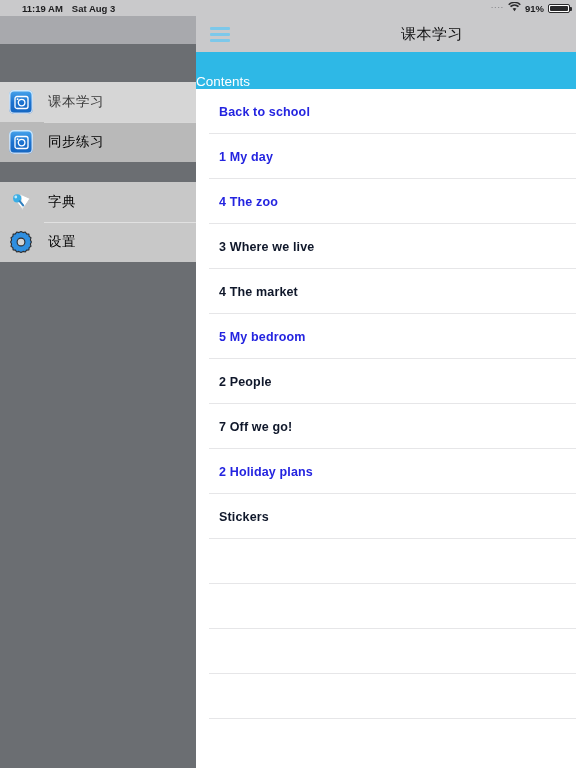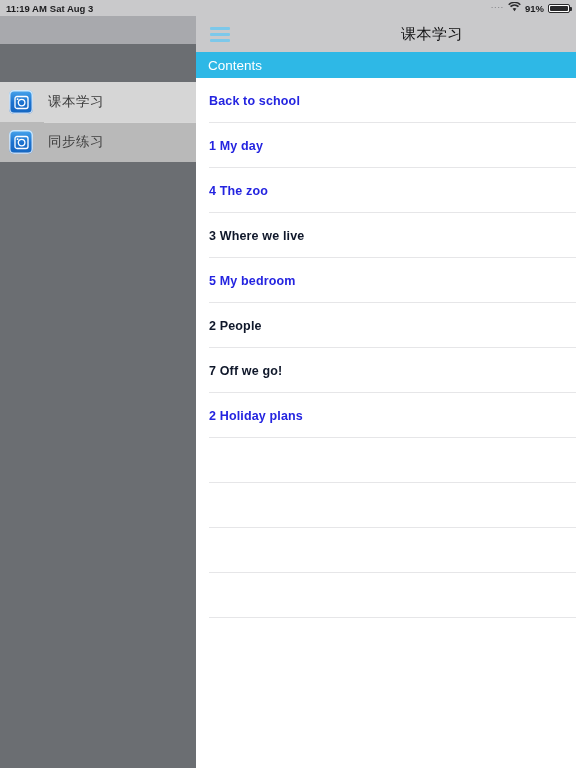--- a/index.html
+++ b/index.html
@@ -30,21 +30,21 @@
     background: #c9c9cb;
     display: flex;
     align-items: center;
     font-size: 9.5px;
     font-weight: bold;
     color: #1c1c1e;
     box-sizing: border-box;
     padding: 0 6px;
     z-index: 30;
   }
-  .sb-left { display: flex; align-items: center; gap: 3px; }
+  .sb-left { display: flex; align-items: center; gap: 9px; margin-left: 16px; }
   .sb-right { margin-left: auto; display: flex; align-items: center; gap: 4px; }
   .sb-dots {
     font-size: 8px;
     letter-spacing: 1px;
     color: #8e8e92;
     line-height: 1;
     position: relative;
     top: -2px;
   }
   .wifi-icon { display: block; }
@@ -121,21 +121,21 @@
   .sb-icon {
     width: 26px; height: 26px;
     flex: 0 0 26px;
     margin-right: 14px;
     display: flex;
     align-items: center;
     justify-content: center;
   }
   .sb-label {
     font-size: 13.5px;
-    color: #404040;
+    color: #000000;
     font-family: "DejaVu Sans", "Liberation Sans", sans-serif;
     letter-spacing: 0.5px;
   }
   .sb-row.selected .sb-label { color: #3a3a3a; }
 
   
   .icon-bookapp {
     width: 24px; height: 24px;
     border-radius: 5px;
     background: linear-gradient(180deg, #4aa8ee 0%, #1b72cf 52%, #1565c0 100%);
@@ -184,37 +184,37 @@
     font-size: 15px;
     color: #111113;
     font-family: "DejaVu Sans", "Liberation Sans", sans-serif;
     letter-spacing: 0.5px;
     pointer-events: none;
   }
   
   .nav-title { padding-left: 92px; }
 
   .section-header {
-    height: 26px;
+    height: 37px;
     background: #2eb8e6;
     display: flex;
-    align-items: center;
-    padding-left: 12px;
+    align-items: flex-end;
+    padding-left: 0;
     box-sizing: border-box;
     color: #ffffff;
     font-size: 13.5px;
   }
 
   .list { background: #ffffff; }
   .list-row {
     position: relative;
     height: 45px;
     display: flex;
     align-items: center;
-    padding-left: 13px;
+    padding-left: 23px;
     box-sizing: border-box;
     background: #ffffff;
   }
   .list-row::after {
     content: "";
     position: absolute;
     left: 13px; right: 0; bottom: 0;
     height: 1px;
     background: #e6e6e8;
   }
@@ -285,20 +285,43 @@
               <circle cx="3.6" cy="4.2" r="0.9" fill="#ffffff"></circle>
             </svg>
           </span>
         </span>
         <span class="sb-label">同步练习</span>
       </div>
     </div>
 
     <div class="sb-gap" style="top:146px; height:20px;"></div>
 
+    <div class="sb-group" style="top:166px;">
+      <div class="sb-row light">
+        <span class="sb-icon">
+          <svg width="24" height="22" viewBox="0 0 24 22">
+            <path d="M4 6 L12 3.5 L21 7.5 L13.5 18.5 Z" fill="#ffffff" stroke="#c6c6c6" stroke-width="0.9"></path>
+            <path d="M12 3.5 L13.5 18.5" fill="none" stroke="#dcdcdc" stroke-width="0.8"></path>
+            <circle cx="8.2" cy="7.4" r="4.1" fill="#39aee6"></circle>
+            <circle cx="6.8" cy="6" r="1.4" fill="#bfe9fa"></circle>
+            <path d="M10.6 10.2 L14.2 14.4" stroke="#2f7fbf" stroke-width="2" stroke-linecap="round"></path>
+          </svg>
+        </span>
+        <span class="sb-label">字典</span>
+      </div>
+      <div class="sb-row light">
+        <span class="sb-icon">
+          <svg width="24" height="24" viewBox="0 0 24 24">
+            <path d="M12 1.6 l2.1 1.0 2.2 -0.6 1.3 1.9 2.3 0.2 0.2 2.3 1.9 1.3 -0.6 2.2 1.0 2.1 -1.0 2.1 0.6 2.2 -1.9 1.3 -0.2 2.3 -2.3 0.2 -1.3 1.9 -2.2 -0.6 -2.1 1.0 -2.1 -1.0 -2.2 0.6 -1.3 -1.9 -2.3 -0.2 -0.2 -2.3 -1.9 -1.3 0.6 -2.2 -1.0 -2.1 1.0 -2.1 -0.6 -2.2 1.9 -1.3 0.2 -2.3 2.3 -0.2 1.3 -1.9 2.2 0.6 z" fill="#2f8fe0" stroke="#2c2c2e" stroke-width="1.1" stroke-linejoin="round"></path>
+            <circle cx="12" cy="12" r="3.9" fill="#d5d5d5" stroke="#2c2c2e" stroke-width="1.1"></circle>
+          </svg>
+        </span>
+        <span class="sb-label">设置</span>
+      </div>
+    </div>
   </div>
 
   <div class="panel">
 
     <div class="navbar">
       <div class="hamburger">
         <span></span>
           <span></span>
           <span></span>
       </div>
@@ -316,30 +339,36 @@
       <div class="list-row">
         <span class="row-label blue">1 My day</span>
       </div>
       <div class="list-row">
         <span class="row-label blue">4 The zoo</span>
       </div>
       <div class="list-row">
         <span class="row-label">3 Where we live</span>
       </div>
       <div class="list-row">
+        <span class="row-label">4 The market</span>
+      </div>
+      <div class="list-row">
         <span class="row-label blue">5 My bedroom</span>
       </div>
       <div class="list-row">
         <span class="row-label">2 People</span>
       </div>
       <div class="list-row">
         <span class="row-label">7 Off we go!</span>
       </div>
       <div class="list-row">
         <span class="row-label blue">2 Holiday plans</span>
+      </div>
+      <div class="list-row">
+        <span class="row-label">Stickers</span>
       </div>
       <div class="list-row empty">
         <span class="row-label"></span>
       </div>
       <div class="list-row empty">
         <span class="row-label"></span>
       </div>
       <div class="list-row empty">
         <span class="row-label"></span>
       </div>

